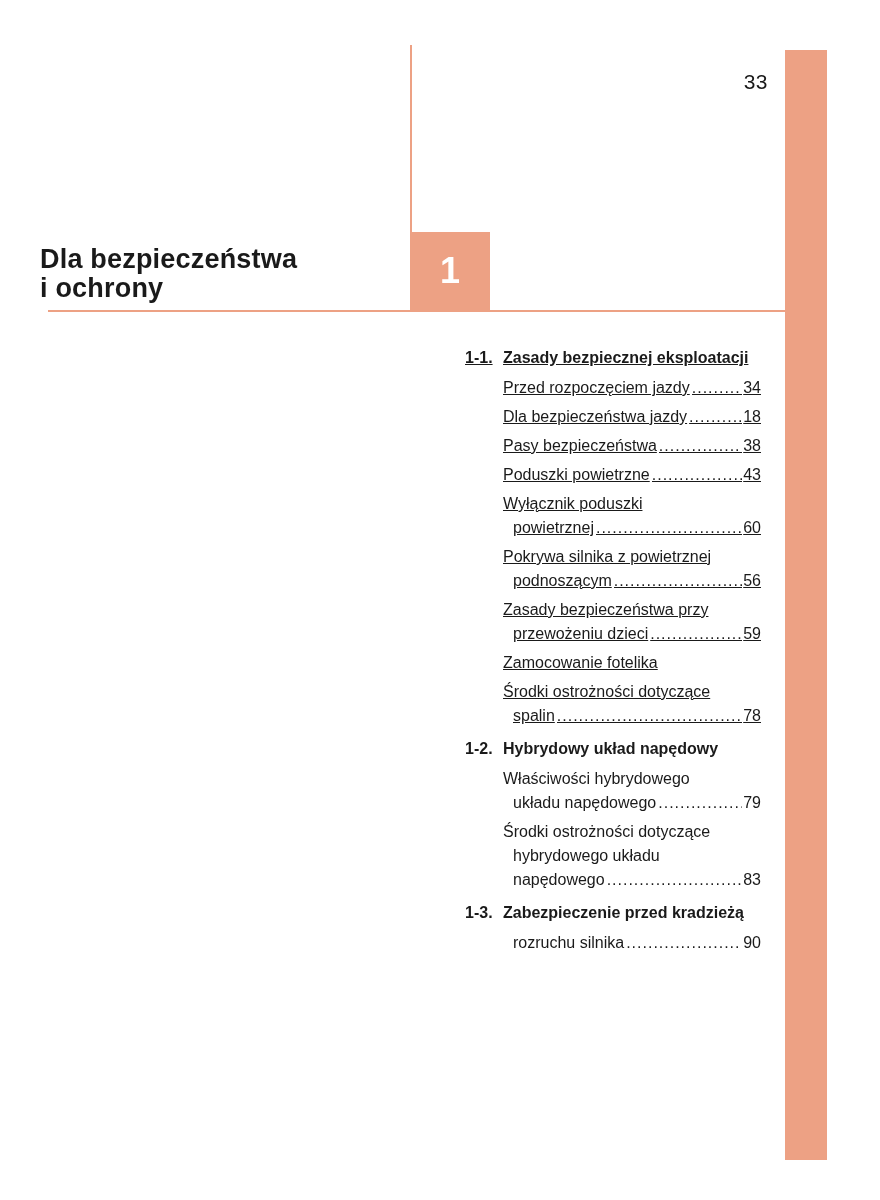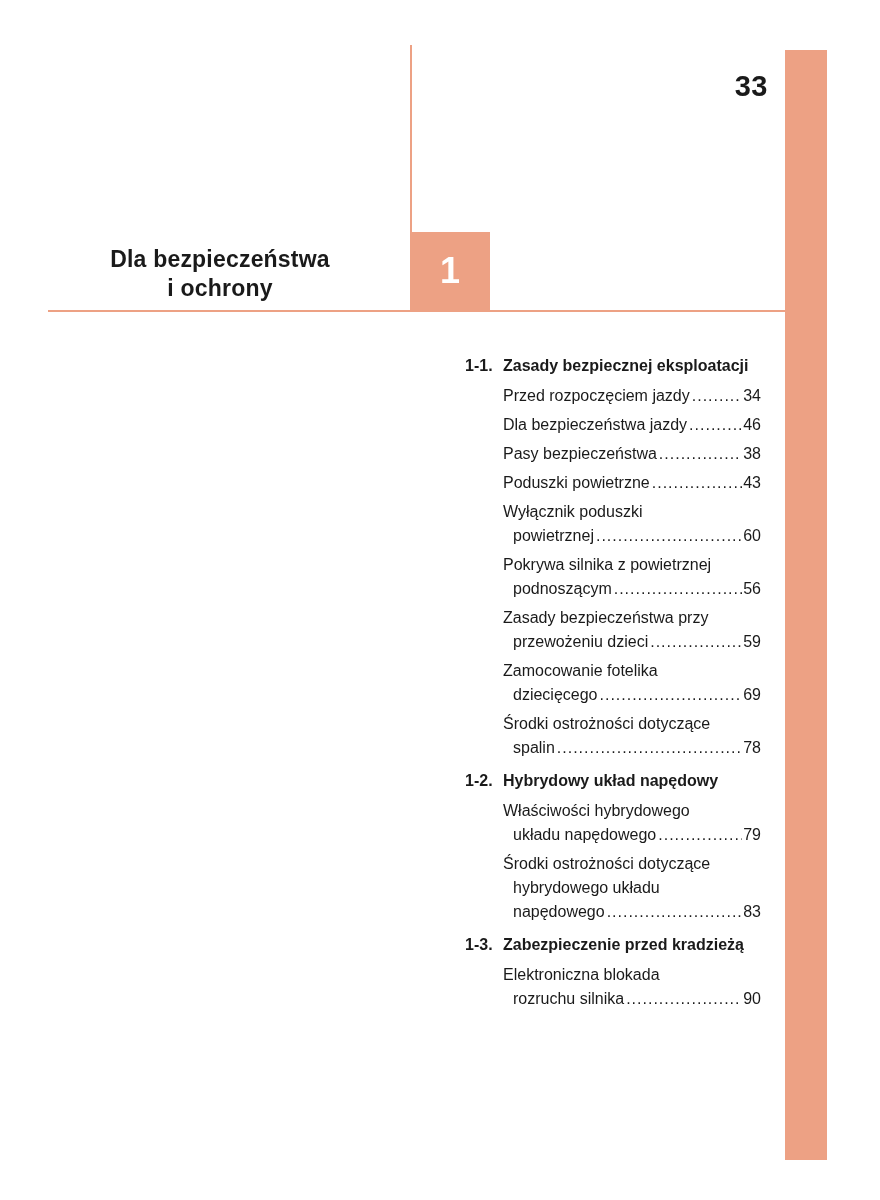--- a/index.html
+++ b/index.html
@@ -26,22 +26,22 @@
     width: 42px;
     height: 1110px;
     background: var(--accent);
   }
 
   
   .page-number {
     position: absolute;
     top: 70px;
     right: 112px;
-    font-size: 29px;
-    font-weight: bold;
+    font-size: 21px;
+    font-weight: normal;
     letter-spacing: 0.5px;
   }
 
   
   .chapter-vline {
     position: absolute;
     left: 410px;
     top: 45px;
     width: 2px;
     height: 187px;
@@ -66,22 +66,22 @@
     font-weight: bold;
     line-height: 1;
   }
 
   
   .chapter-title {
     position: absolute;
     left: 40px;
     top: 245px;
     width: 360px;
-    text-align: center;
-    font-size: 23px;
+    text-align: left;
+    font-size: 27px;
     font-weight: bold;
     line-height: 29px;
     letter-spacing: 0.2px;
   }
 
   
   .hrule {
     position: absolute;
     left: 48px;
     top: 310px;
@@ -93,21 +93,21 @@
   
   .toc {
     position: absolute;
     left: 465px;
     top: 342px;
     width: 296px;
     font-size: 16px;
     line-height: 24px;
   }
   .toc-section { margin-top: 9px; }
-  .toc-section:first-child { margin-top: 12px; }
+  .toc-section:first-child { margin-top: 4px; text-decoration: underline; }
   .toc-header {
     display: flex;
     font-weight: bold;
     margin-bottom: 6px;
   }
   .toc-label { flex: 0 0 38px; }
   .toc-title { flex: 1 1 auto; }
   .toc-items { margin-left: 38px; }
   .toc-item { margin-bottom: 5px; text-align: center; }
   .toc-line {
@@ -161,21 +161,21 @@
             <div class="toc-line last">
               <span class="txt">Przed rozpoczęciem jazdy</span>
               <span class="leader"></span>
               <span class="pg">34</span>
             </div>
           </div>
           <div class="toc-item">
             <div class="toc-line last">
               <span class="txt">Dla bezpieczeństwa jazdy</span>
               <span class="leader"></span>
-              <span class="pg">46</span>
+              <span class="pg">18</span>
             </div>
           </div>
           <div class="toc-item">
             <div class="toc-line last">
               <span class="txt">Pasy bezpieczeństwa</span>
               <span class="leader"></span>
               <span class="pg">38</span>
             </div>
           </div>
           <div class="toc-item">
@@ -211,25 +211,20 @@
             </div>
             <div class="toc-line cont last">
               <span class="txt">przewożeniu dzieci</span>
               <span class="leader"></span>
               <span class="pg">59</span>
             </div>
           </div>
           <div class="toc-item">
             <div class="toc-line">
               <span class="txt">Zamocowanie fotelika</span>
-            </div>
-            <div class="toc-line cont last">
-              <span class="txt">dziecięcego</span>
-              <span class="leader"></span>
-              <span class="pg">69</span>
             </div>
           </div>
           <div class="toc-item">
             <div class="toc-line">
               <span class="txt">Środki ostrożności dotyczące</span>
             </div>
             <div class="toc-line cont last">
               <span class="txt">spalin</span>
               <span class="leader"></span>
               <span class="pg">78</span>
@@ -268,23 +263,20 @@
           </div>
         </div>
       </div>
       <div class="toc-section">
         <div class="toc-header">
           <span class="toc-label">1-3.</span>
           <span class="toc-title">Zabezpieczenie przed kradzieżą</span>
         </div>
         <div class="toc-items">
           <div class="toc-item">
-            <div class="toc-line">
-              <span class="txt">Elektroniczna blokada</span>
-            </div>
             <div class="toc-line cont last">
               <span class="txt">rozruchu silnika</span>
               <span class="leader"></span>
               <span class="pg">90</span>
             </div>
           </div>
         </div>
       </div>
     </div>
 

